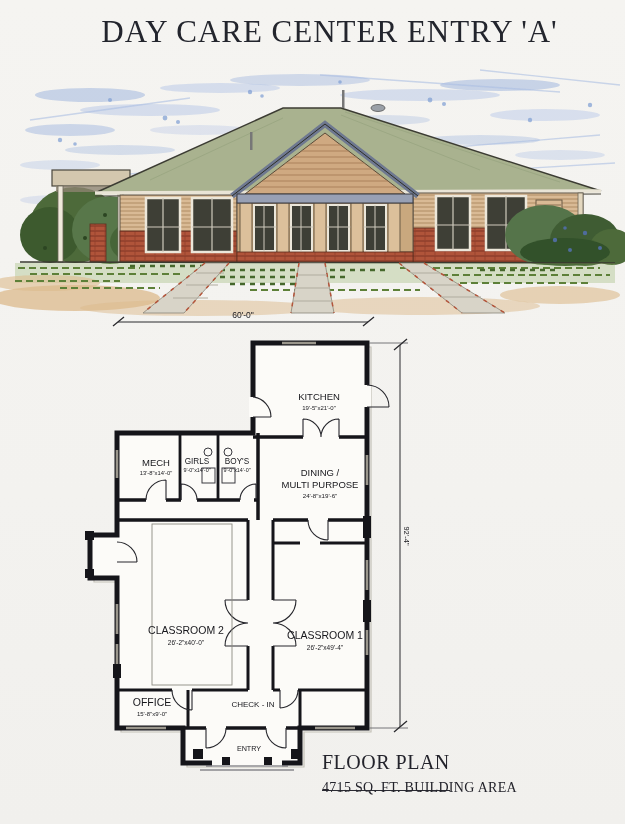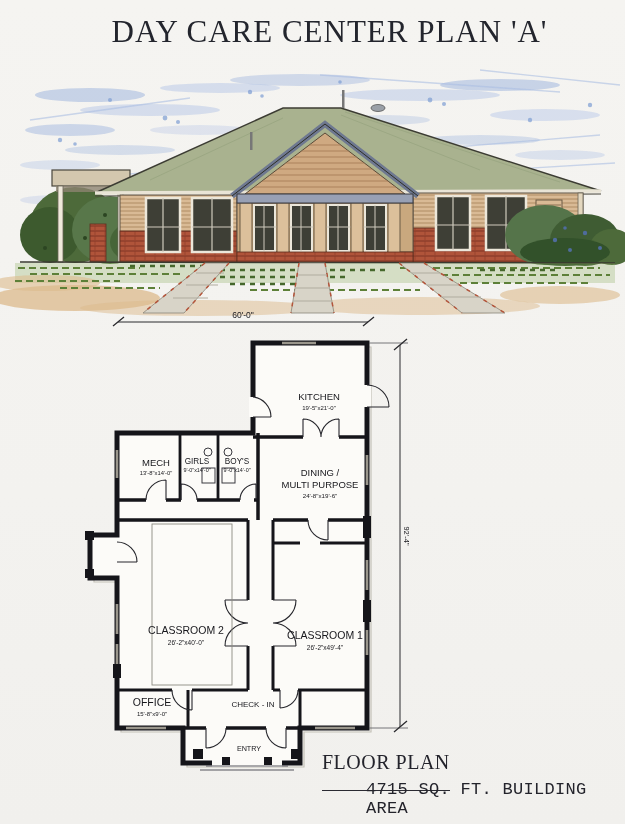--- a/index.html
+++ b/index.html
@@ -8,27 +8,27 @@
        font-family:"Liberation Sans",sans-serif;}
   .page-title{position:absolute;top:14px;left:0;right:0;text-align:center;padding-left:34px;
        font-family:"Liberation Serif",serif;font-size:31px;letter-spacing:1px;color:#23252d;}
   svg{position:absolute;left:0;}
   #elev{top:60px;}
   #plan{top:335px;}
   .caption-title{position:absolute;left:322px;top:751px;display:inline-block;
        font-family:"Liberation Serif",serif;font-size:20px;letter-spacing:.5px;color:#23232b;
        border-bottom:1.5px solid #2a2a32;padding-bottom:16px;}
   .caption-sub{position:absolute;left:322px;top:780px;
-       font-family:Liberation Mono, monospace;font-size:17px;letter-spacing:.3px;color:#23232b;margin-left:44px;}
+       font-family:Liberation Serif, serif;font-size:14px;letter-spacing:.3px;color:#23232b;}
   text{font-family:"Liberation Sans",sans-serif;fill:#17171c;}
 </style>
 </head>
 <body>
 
-<div class="page-title">DAY CARE CENTER PLAN 'A'</div>
+<div class="page-title">DAY CARE CENTER ENTRY 'A'</div>
 
 <svg id="elev" width="625" height="270" viewBox="0 60 625 270">
   <defs>
     <pattern id="brickp" width="10" height="5" patternUnits="userSpaceOnUse">
       <rect width="10" height="5" fill="#b0543a"></rect>
       <line x1="0" y1="1" x2="10" y2="1" stroke="#7e3323" stroke-width="1"></line>
       <line x1="5" y1="1" x2="5" y2="5" stroke="#8d3b28" stroke-width="0.7"></line>
     </pattern>
     <pattern id="sidingp" width="8" height="4" patternUnits="userSpaceOnUse">
       <rect width="8" height="4" fill="#d9ba95"></rect>

